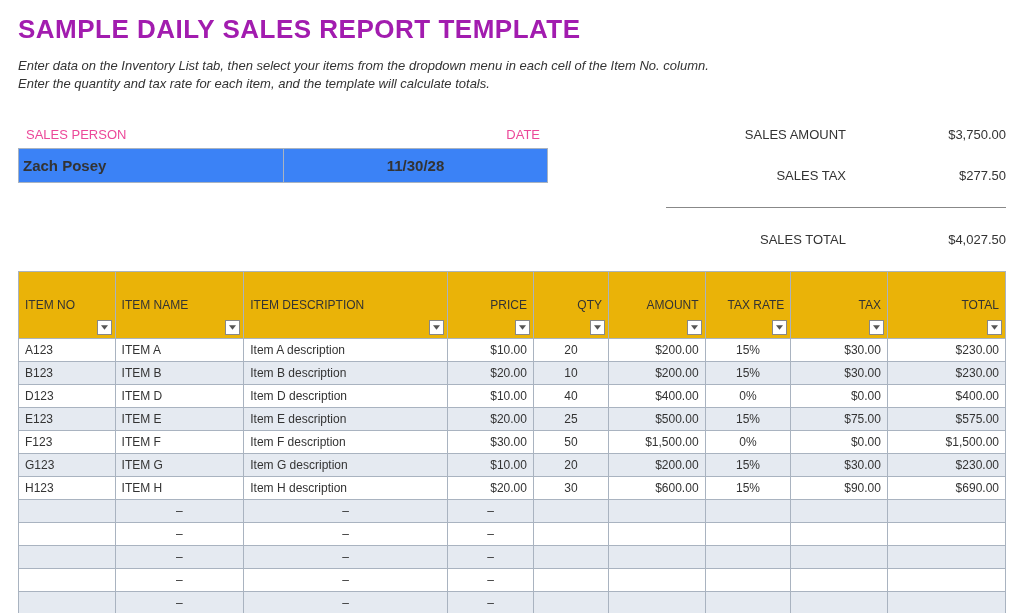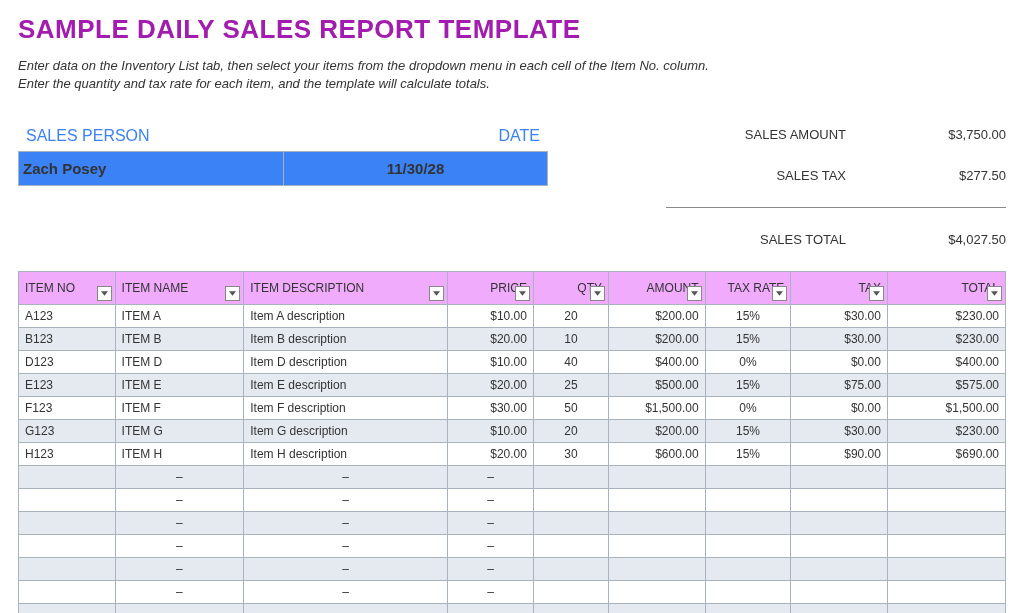--- a/index.html
+++ b/index.html
@@ -35,22 +35,22 @@
     display: flex;
     width: 530px;
   }
   .meta-field {
     display: flex;
     flex-direction: column;
   }
   .meta-field.sp { width: 265px; }
   .meta-field.dt { width: 265px; }
   .meta-label {
-    font-size: 16px;
-    color: #3b82f6;
+    font-size: 13px;
+    color: #ec4899;
     padding: 4px 8px 6px 8px;
     text-align: left;
   }
   .meta-field.dt .meta-label { text-align: right; }
   .meta-value {
     border-top: 1px solid #a9b3c0;
     border-bottom: 1px solid #a9b3c0;
     border-left: 1px solid #a9b3c0;
     padding: 8px 4px;
     font-size: 15px;
@@ -87,23 +87,23 @@
     border-bottom: 1px solid #888;
     margin: 2px 0 2px auto;
     width: 340px;
   }
   table.items {
     width: 100%;
     border-collapse: collapse;
     font-size: 12px;
   }
   table.items th {
-    background: #f0abfc;
+    background: #eab308;
     border: 1px solid #a9b3c0;
-    padding: 9px 6px;
+    padding: 26px 6px;
     text-align: left;
     font-weight: 400;
     color: #333;
     position: relative;
   }
   table.items th.num { text-align: right; }
   .filter-btn {
     position: absolute;
     right: 3px;
     bottom: 3px;

